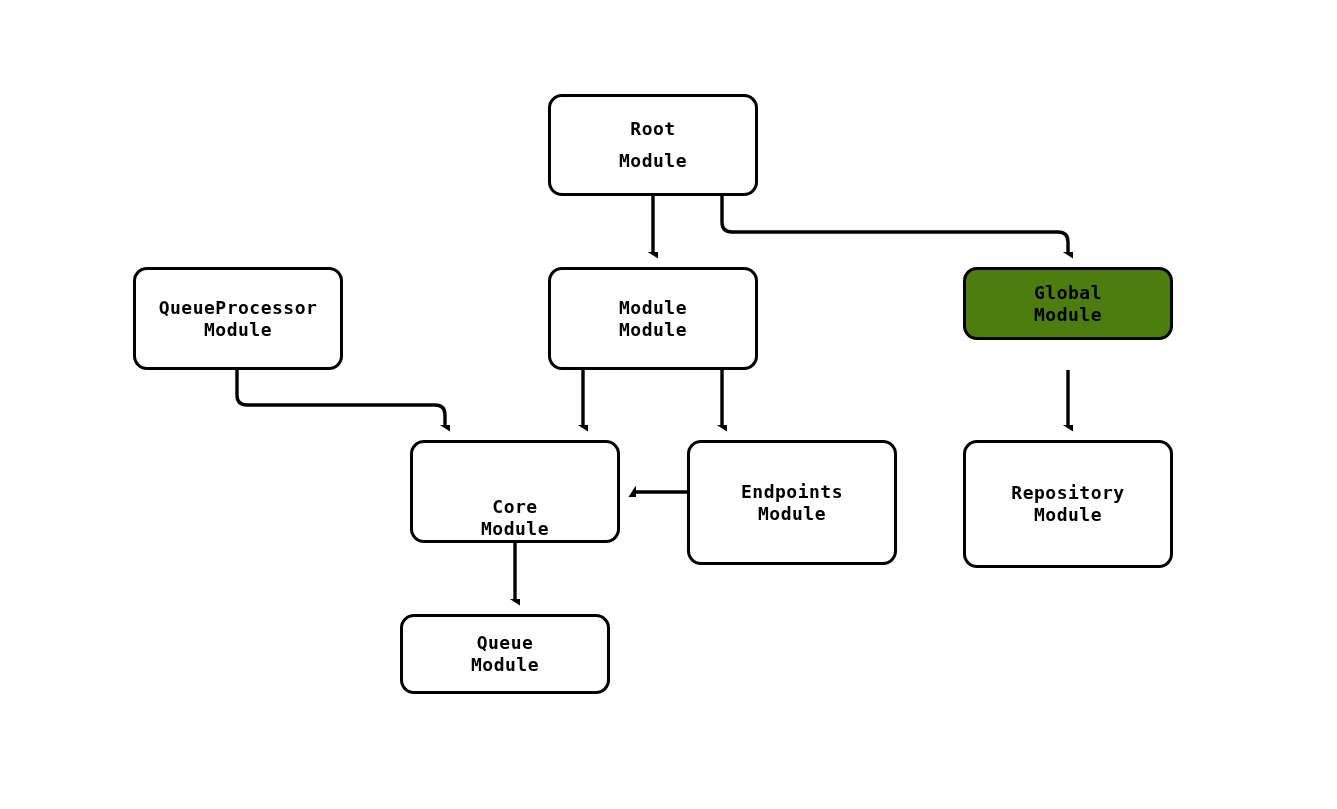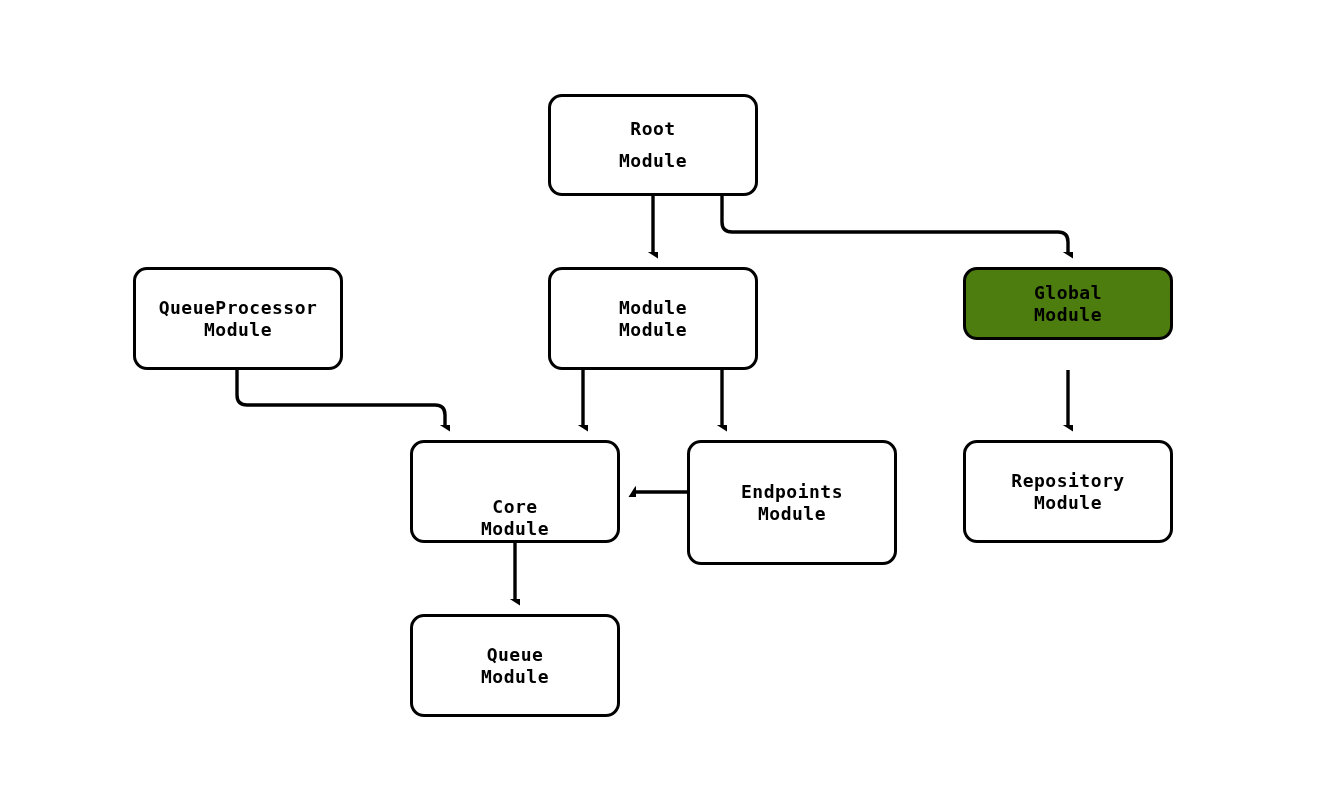--- a/index.html
+++ b/index.html
@@ -97,23 +97,23 @@
   <div class="node" style="left: 410px; top: 440px; width: 210px; height: 103px; border-color: rgb(0, 0, 0); background: rgb(255, 255, 255); justify-content: flex-end;">
     <span class="node-line">Core</span>
     <span class="node-line">Module</span>
   </div>
 
   <div class="node" style="left: 687px; top: 440px; width: 210px; height: 125px; border-color: rgb(0, 0, 0); background: rgb(255, 255, 255);">
     <span class="node-line">Endpoints</span>
     <span class="node-line">Module</span>
   </div>
 
-  <div class="node" style="left: 963px; top: 440px; width: 210px; height: 103px; border-color: rgb(0, 0, 0); background: rgb(255, 255, 255);">
+  <div class="node" style="left: 963px; top: 440px; width: 210px; height: 128px; border-color: rgb(0, 0, 0); background: rgb(255, 255, 255);">
     <span class="node-line">Repository</span>
     <span class="node-line">Module</span>
   </div>
 
-  <div class="node" style="left: 410px; top: 614px; width: 210px; height: 103px; border-color: rgb(0, 0, 0); background: rgb(255, 255, 255);">
+  <div class="node" style="left: 400px; top: 614px; width: 210px; height: 80px; border-color: rgb(0, 0, 0); background: rgb(255, 255, 255);">
     <span class="node-line">Queue</span>
     <span class="node-line">Module</span>
   </div>
 
 </div>
 
 </body></html>

